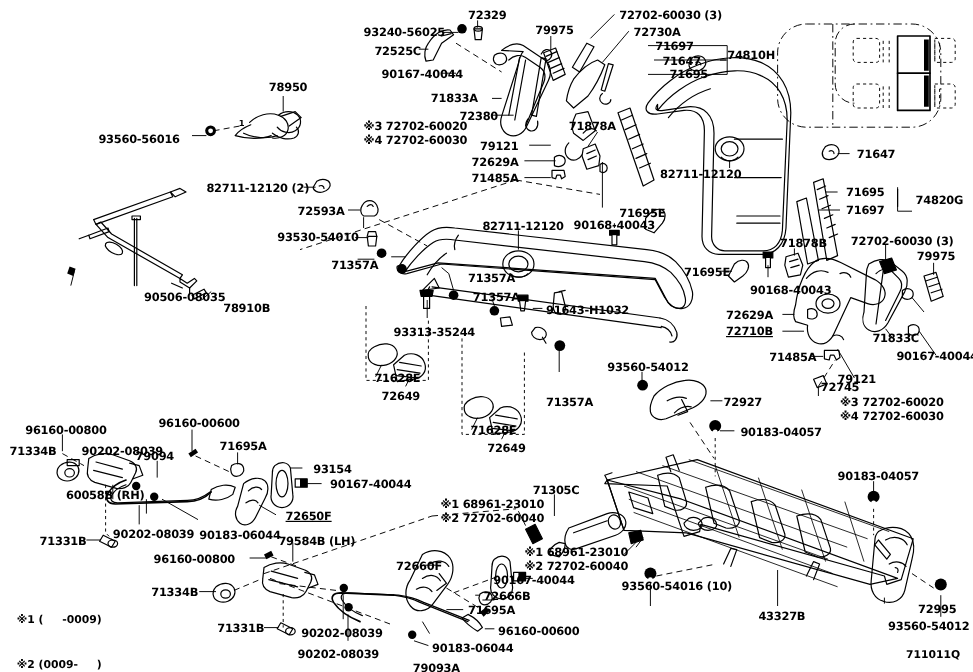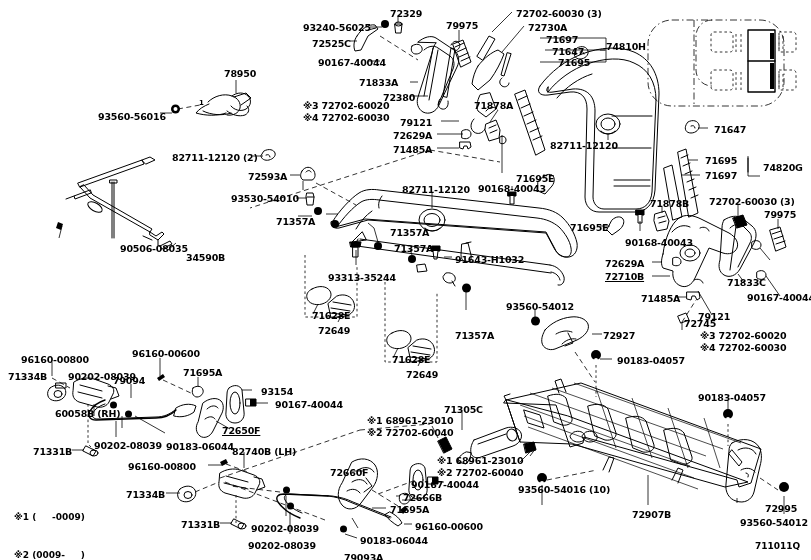--- a/index.html
+++ b/index.html
@@ -610,26 +610,26 @@
       <div class="lbl" style="left: 552px; top: 46px;">71647</div>
       <div class="lbl" style="left: 558px; top: 57px;">71695</div>
       <div class="lbl" style="left: 606px; top: 41px;">74810H</div>
       <div class="lbl" style="left: 474px; top: 100px;">71878A</div>
       <div class="lbl" style="left: 550px; top: 140px;">82711-12120</div>
       <div class="lbl" style="left: 714px; top: 124px;">71647</div>
       <div class="lbl" style="left: 705px; top: 155px;">71695</div>
       <div class="lbl" style="left: 705px; top: 170px;">71697</div>
       <div class="lbl" style="left: 763px; top: 162px;">74820G</div>
       <div class="lbl" style="left: 224px; top: 68px;">78950</div>
-      <div class="lbl" style="left: 98px; top: 111px;">93560-56016</div>
+      <div class="lbl" style="left: 82px; top: 111px;">93560-56016</div>
       <div class="lbl" style="left: 172px; top: 152px; text-align: right;">82711-12120 (2)</div>
       <div class="lbl" style="left: 248px; top: 171px;">72593A</div>
       <div class="lbl" style="left: 231px; top: 193px;">93530-54010</div>
       <div class="lbl" style="left: 120px; top: 243px;">90506-08035</div>
-      <div class="lbl" style="left: 186px; top: 252px;">34590B</div>
+      <div class="lbl" style="left: 186px; top: 252px;">78910B</div>
       <div class="lbl" style="left: 276px; top: 216px;">71357A</div>
       <div class="lbl" style="left: 402px; top: 184px;">82711-12120</div>
       <div class="lbl" style="left: 390px; top: 227px;">71357A</div>
       <div class="lbl" style="left: 394px; top: 243px;">71357A</div>
       <div class="lbl" style="left: 455px; top: 254px;">91643-H1032</div>
       <div class="lbl" style="left: 328px; top: 272px;">93313-35244</div>
       <div class="lbl" style="left: 312px; top: 310px;">71628E</div>
       <div class="lbl" style="left: 318px; top: 325px;">72649</div>
       <div class="lbl" style="left: 392px; top: 354px;">71628E</div>
       <div class="lbl" style="left: 406px; top: 369px;">72649</div>
@@ -648,37 +648,37 @@
       <div class="lbl" style="left: 641px; top: 293px;">71485A</div>
       <div class="lbl" style="left: 698px; top: 311px;">79121</div>
       <div class="lbl" style="left: 664px; top: 318px; margin-left: 20px;">72745</div>
       <div class="lbl" style="left: 700px; top: 330px;">※3 72702-60020</div>
       <div class="lbl" style="left: 700px; top: 342px;">※4 72702-60030</div>
       <div class="lbl" style="left: 506px; top: 301px;">93560-54012</div>
       <div class="lbl" style="left: 603px; top: 330px;">72927</div>
       <div class="lbl" style="left: 617px; top: 355px;">90183-04057</div>
       <div class="lbl" style="left: 698px; top: 392px;">90183-04057</div>
       <div class="lbl" style="left: 518px; top: 484px;">93560-54016 (10)</div>
-      <div class="lbl" style="left: 632px; top: 509px;">72907B</div>
+      <div class="lbl" style="left: 632px; top: 509px;">43327B</div>
       <div class="lbl" style="left: 721px; top: 503px; margin-left: 44px;">72995</div>
       <div class="lbl" style="left: 740px; top: 517px;">93560-54012</div>
       <div class="lbl" style="left: 21px; top: 354px;">96160-00800</div>
       <div class="lbl" style="left: 68px; top: 371px;">90202-08039</div>
       <div class="lbl" style="left: 132px; top: 348px;">96160-00600</div>
       <div class="lbl" style="left: 183px; top: 367px;">71695A</div>
       <div class="lbl" style="left: 8px; top: 371px;">71334B</div>
       <div class="lbl" style="left: 113px; top: 375px;">79094</div>
       <div class="lbl" style="left: 55px; top: 408px;">60058B (RH)</div>
       <div class="lbl" style="left: 33px; top: 446px;">71331B</div>
       <div class="lbl" style="left: 94px; top: 440px;">90202-08039</div>
       <div class="lbl" style="left: 166px; top: 441px;">90183-06044</div>
       <div class="lbl" style="left: 261px; top: 386px;">93154</div>
       <div class="lbl" style="left: 275px; top: 399px;">90167-40044</div>
-      <div class="lbl" style="left: 222px; top: 425px; text-decoration: underline;">72650F</div>
-      <div class="lbl" style="left: 232px; top: 446px;">82740B (LH)</div>
+      <div class="lbl" style="left: 238px; top: 425px; text-decoration: underline;">72650F</div>
+      <div class="lbl" style="left: 232px; top: 446px;">79584B (LH)</div>
       <div class="lbl" style="left: 128px; top: 461px;">96160-00800</div>
       <div class="lbl" style="left: 126px; top: 489px;">71334B</div>
       <div class="lbl" style="left: 181px; top: 519px;">71331B</div>
       <div class="lbl" style="left: 248px; top: 540px;">90202-08039</div>
       <div class="lbl" style="left: 251px; top: 523px;">90202-08039</div>
       <div class="lbl" style="left: 360px; top: 535px;">90183-06044</div>
       <div class="lbl" style="left: 344px; top: 525px; margin-top: 27px;">79093A</div>
       <div class="lbl" style="left: 390px; top: 504px;">71695A</div>
       <div class="lbl" style="left: 415px; top: 521px;">96160-00600</div>
       <div class="lbl" style="left: 330px; top: 467px;">72660F</div>

